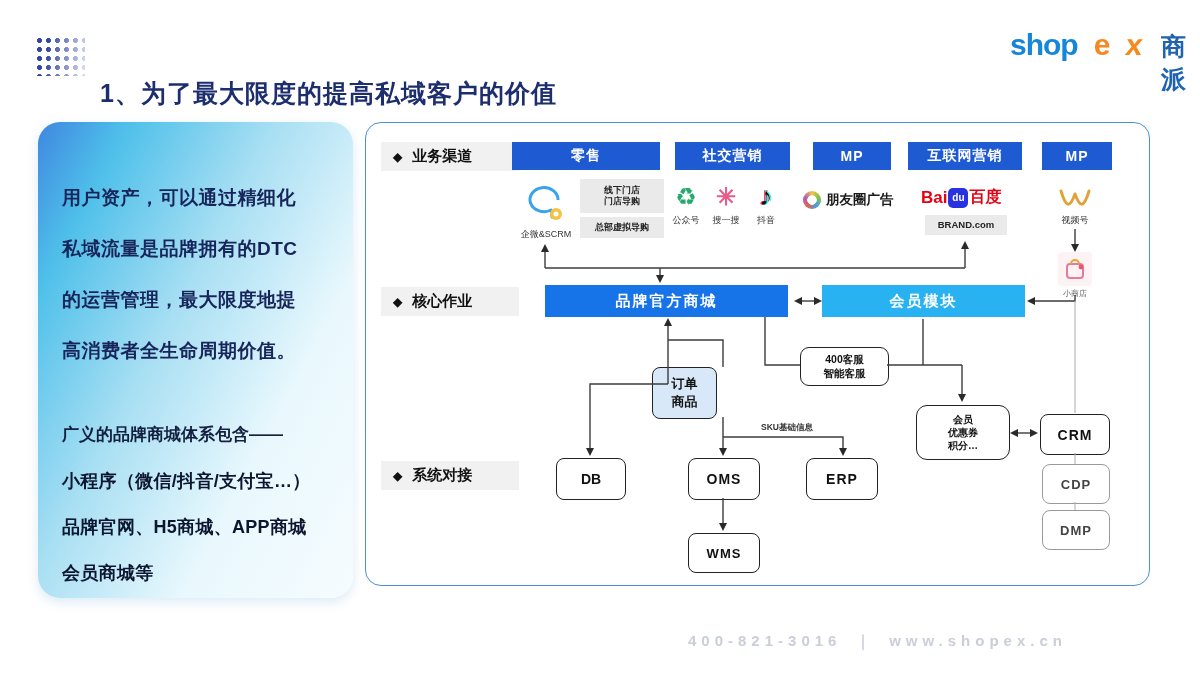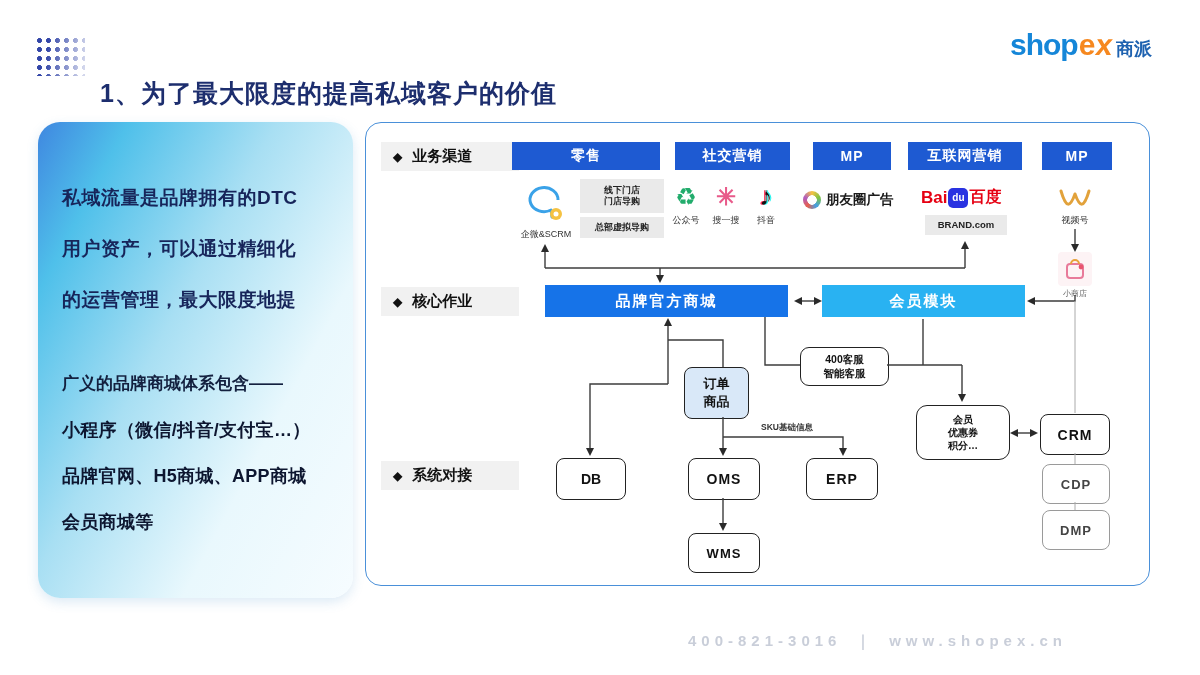--- a/index.html
+++ b/index.html
@@ -10,25 +10,25 @@
 
   
   .title{font-size:25px;font-weight:800;color:#1d2e6e;letter-spacing:1px;margin-top:37px;}
   .dotgrid{width:50px;height:40px;
     background-image:radial-gradient(#3346a8 2.2px,transparent 2.7px);
     background-size:9px 9px;
     -webkit-mask-image:linear-gradient(100deg,#000 25%,rgba(0,0,0,.22) 95%);
     mask-image:linear-gradient(100deg,#000 25%,rgba(0,0,0,.22) 95%);}
 
   
-  .logo{display:flex;align-items:baseline;gap:1px;}
+  .logo{display:flex;align-items:baseline;gap:16px;}
   .logo .p1{font-size:30px;font-weight:800;color:#1586d8;letter-spacing:-1px;}
   .logo .p2{font-size:30px;font-weight:800;color:#f6881f;}
   .logo .p3{font-size:30px;font-weight:800;color:#f6881f;transform:skewX(-8deg);display:inline-block;}
-  .logo .p4{font-size:18px;font-weight:800;color:#1e62b0;margin-left:2px;}
+  .logo .p4{font-size:25px;font-weight:800;color:#1e62b0;margin-left:2px;}
 
   
   .leftpanel{left:38px;top:122px;width:315px;height:476px;border-radius:22px;
     background:linear-gradient(118deg,#3f87e0 0%,#4fc0ea 16%,#a8dff3 42%,#e9f8fd 70%,#f6fcff 100%);
     box-shadow:0 4px 12px rgba(60,140,200,.18);}
   .lp-text{padding:50px 20px 0 24px;color:#17255a;}
   .lp-b{font-size:19px;font-weight:800;line-height:51px;letter-spacing:.5px;}
   .lp-intro{font-size:17px;font-weight:600;color:#13203f;margin-top:36px;line-height:46px;}
   .lp-b2{font-size:18px;font-weight:800;color:#0d1630;line-height:46px;letter-spacing:.3px;}
 
@@ -75,23 +75,24 @@
 
   <div class="abs logo" style="left:1010px;top:28px;">
     <span class="p1">shop</span>
       <span class="p2">e</span>
       <span class="p3">x</span>
       <span class="p4">商派</span>
   </div>
 
   <div class="abs leftpanel">
     <div class="lp-text">
+      <div class="lp-b">用户资产，可以通过精细化</div>
       <div class="lp-b">私域流量是品牌拥有的DTC</div>
-      <div class="lp-b">用户资产，可以通过精细化</div>
       <div class="lp-b">的运营管理，最大限度地提</div>
+      <div class="lp-b">高消费者全生命周期价值。</div>
       <div class="lp-intro">广义的品牌商城体系包含——</div>
       <div class="lp-b2">小程序（微信/抖音/支付宝…）</div>
       <div class="lp-b2">品牌官网、H5商城、APP商城</div>
       <div class="lp-b2">会员商城等</div>
     </div>
   </div>
 
   <div class="abs panel"></div>
 
   <div class="abs rowlabel" style="left:381px;top:142px;width:126px;height:29px;">
@@ -164,21 +165,21 @@
   <div class="abs tinytext" style="left:1047px;top:288px;width:56px;">小商店</div>
 
   <div class="abs bigbox mall flex-c" style="left:545px;top:285px;width:243px;height:32px;">品牌官方商城</div>
   <div class="abs bigbox member flex-c" style="left:822px;top:285px;width:203px;height:32px;">会员模块</div>
 
   <div class="abs node col" style="left:800px;top:347px;width:87px;height:37px;border-width:1.5px;border-radius:9px;font-size:10.5px;font-weight:700;line-height:1.25;">
     <span>400客服</span>
     <span>智能客服</span>
   </div>
 
-  <div class="abs node col" style="left:684px;top:367px;width:63px;height:50px;background:#d9e8f8;border-width:1.5px;font-size:13px;font-weight:700;line-height:1.35;">
+  <div class="abs node col" style="left:652px;top:367px;width:63px;height:50px;background:#d9e8f8;border-width:1.5px;font-size:13px;font-weight:700;line-height:1.35;">
     <span>订单</span>
     <span>商品</span>
   </div>
 
   <div class="abs" style="left:748px;top:422px;width:78px;font-size:8.5px;font-weight:700;color:#333;text-align:center;">SKU基础信息</div>
 
   <div class="abs node col" style="left:916px;top:405px;width:92px;height:53px;border-width:1.5px;border-radius:11px;font-size:10px;font-weight:700;line-height:1.3;">
     <span>会员</span>
     <span>优惠券</span>
     <span>积分…</span>

